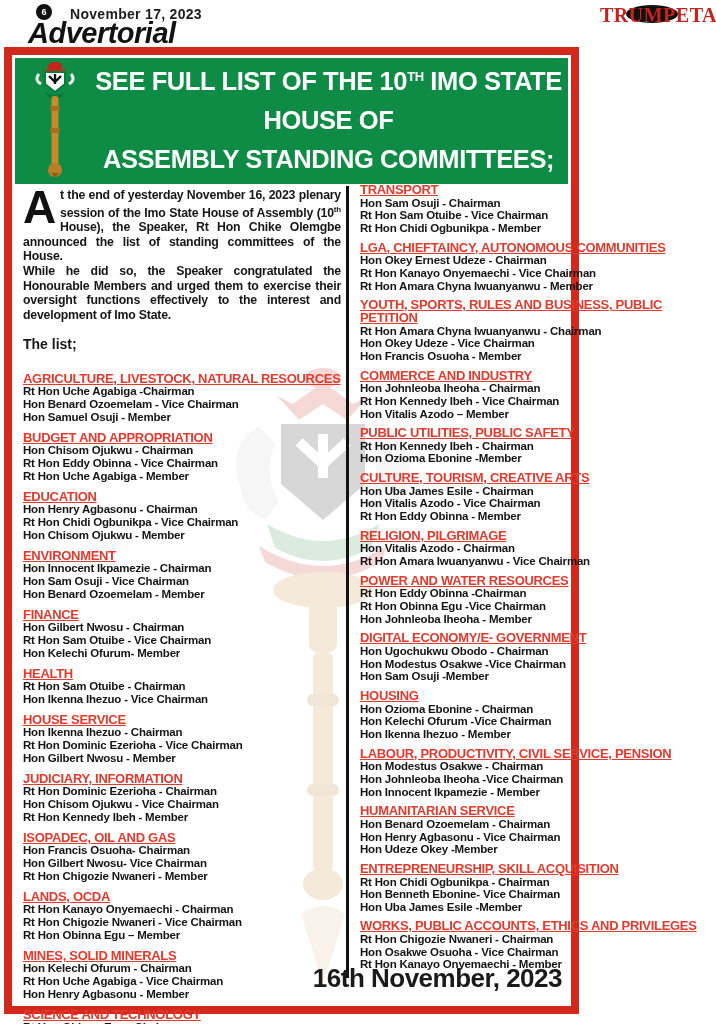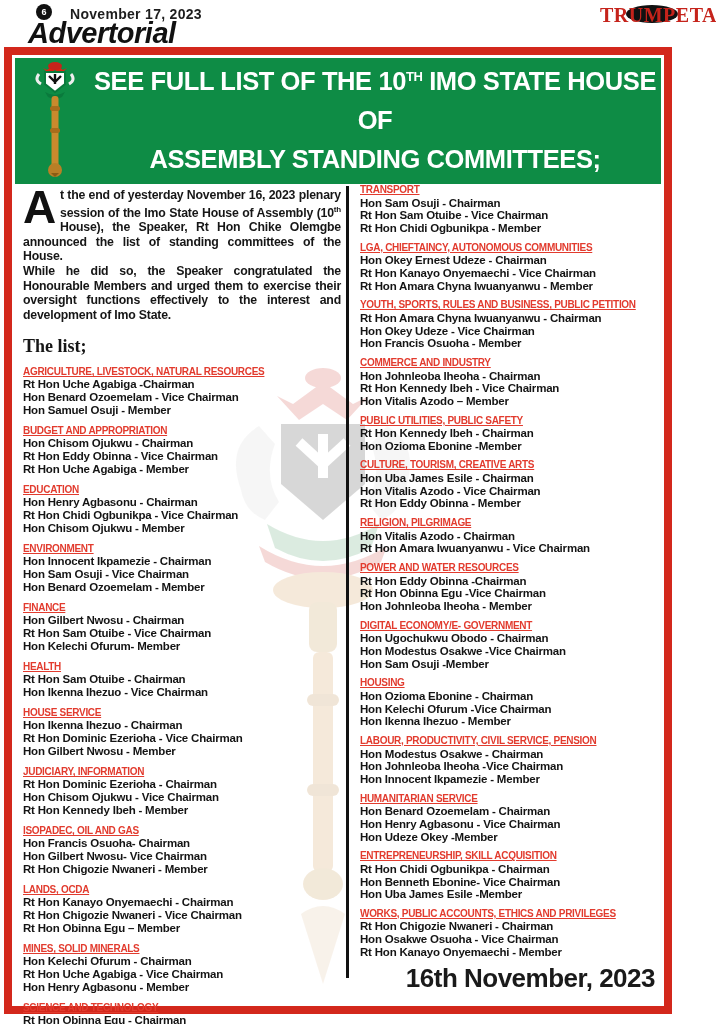--- a/index.html
+++ b/index.html
@@ -9,45 +9,45 @@
   
   .topbar { position:absolute; top:0; left:0; width:716px; height:28px; }
   .page-circle { position:absolute; top:4px; left:36px; width:16px; height:16px; border-radius:50%; background:#111; color:#fff; font-size:9px; font-weight:bold; text-align:center; line-height:16px; }
   .issue-date { position:absolute; top:6px; left:70px; font-size:14px; font-weight:bold; color:#1d1d1d; letter-spacing:0.3px; }
   .brand { position:absolute; top:2px; right:12px; width:104px; height:24px; }
   .brand .oval { position:absolute; left:26px; top:3px; width:52px; height:18px; background:#111; border-radius:50%; }
   .brand .brand-text { position:absolute; left:0; top:2px; width:104px; text-align:center; font-family:"Liberation Serif", serif; font-weight:bold; font-size:20px; color:#c5231b; letter-spacing:0.5px; }
   .advertorial { position:absolute; top:17px; left:28px; font-size:29px; font-weight:bold; font-style:italic; color:#111; letter-spacing:-0.5px; }
 
   
-  .mainbox { position:absolute; top:47px; left:4px; width:668px; height:967px; border:8px solid #d3281c; background:#fff; padding:3px; }
+  .mainbox { position:absolute; top:47px; left:4px; width:575px; height:967px; border:8px solid #d3281c; background:#fff; padding:3px; }
 
   
   .banner { position:relative; width:100%; height:126px; background:#0e8c45; overflow:hidden; }
   .banner-mace { position:absolute; left:4px; top:0; width:72px; height:126px; }
   .banner-title { position:absolute; left:78px; right:4px; top:4px; text-align:center; color:#ffffff; font-weight:bold; font-size:25.5px; line-height:39px; letter-spacing:-0.4px; }
   .banner-title sup { font-size:13px; vertical-align:super; line-height:0; }
 
   
   .content { position:relative; width:100%; height:816px; background:#fff; }
   .divider { position:absolute; left:331px; top:2px; width:2.5px; height:792px; background:#111; }
   .watermark { position:absolute; left:148px; top:180px; width:320px; height:630px; opacity:0.17; pointer-events:none; }
 
   .col-left  { position:absolute; left:8px;  top:4px; width:318px; }
   .col-right { position:absolute; left:345px; top:0px; width:356px; }
 
   .intro { font-size:12.3px; font-weight:bold; color:#161616; text-align:justify; line-height:14.6px; letter-spacing:-0.2px; }
   .dropcap { float:left; font-size:46px; line-height:38px; font-weight:bold; padding-right:4px; color:#111; }
   .intro sup { font-size:8px; }
-  .list-label { font-size:18px; font-weight:bold; color:#161616; margin-top:14px; margin-bottom:8px;font-family:Liberation Serif, serif; }
+  .list-label { font-size:14px; font-weight:bold; color:#161616; margin-top:14px; margin-bottom:20px; }
 
   .committee { margin-bottom:7px; }
   .col-left  .committee { line-height:13.0px; }
   .col-right .committee { line-height:12.65px; }
-  .c-title { color:#e23b2e; font-weight:bold; font-size:10px; letter-spacing:-0.3px; text-decoration:underline; text-underline-offset:1px; }
+  .c-title { color:#e23b2e; font-weight:bold; font-size:13px; letter-spacing:-0.3px; text-decoration:underline; text-underline-offset:1px; }
   .c-member { color:#141414; font-weight:bold; font-size:11.5px; letter-spacing:-0.2px; }
 
   .bottom-date { position:absolute; right:6px; bottom:6px; font-size:26px; font-weight:bold; color:#1a1a1a; letter-spacing:-0.5px; }
 </style>
 </head>
 <body>
 
 <div class="page">
 
   <div class="topbar">

